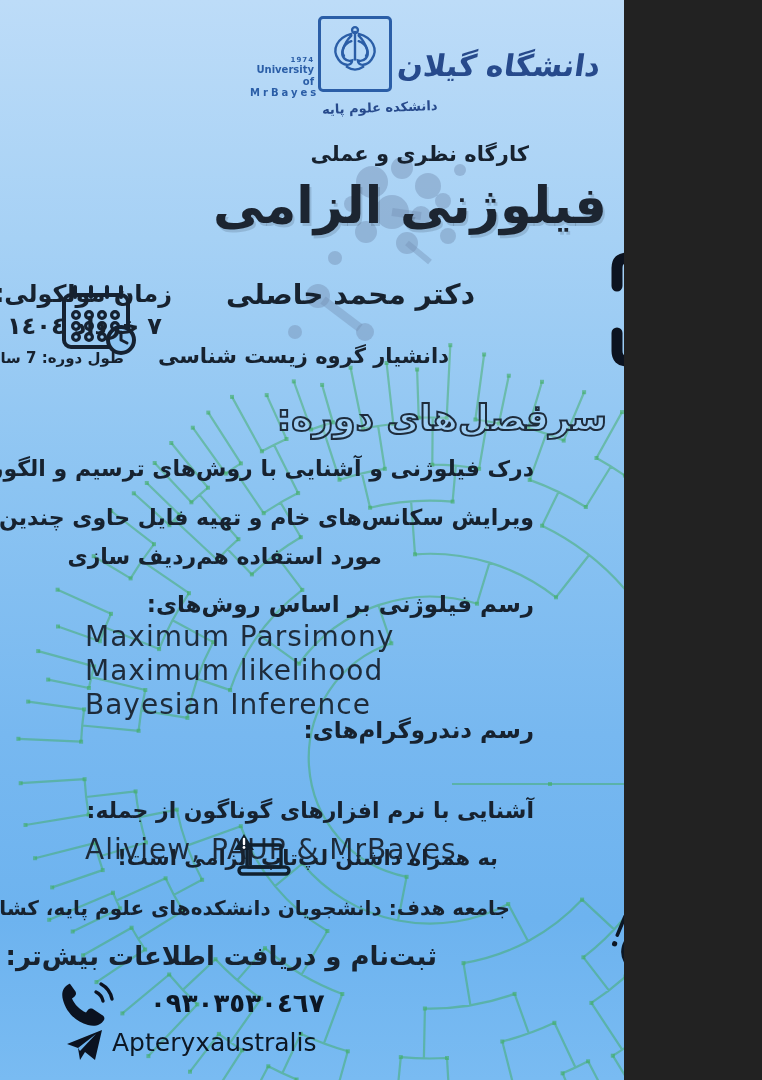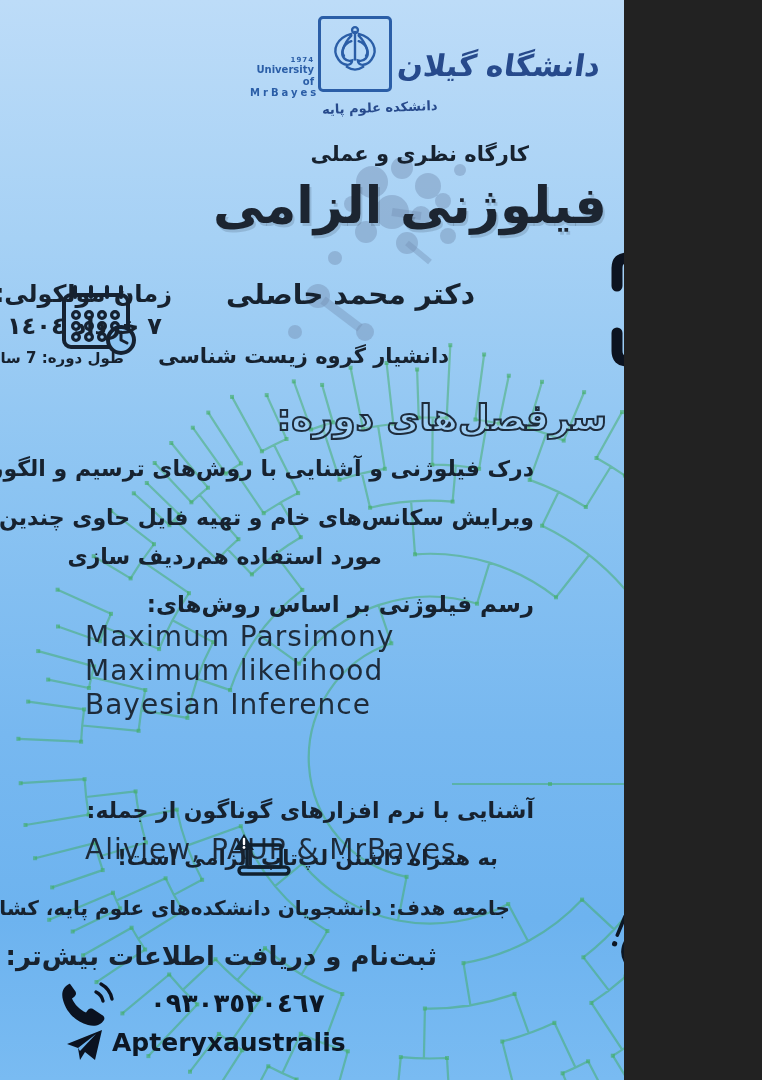--- a/index.html
+++ b/index.html
@@ -55,21 +55,21 @@
   .laptop-note{right:126px;top:846px;font-size:21px;}
   .laptop-icon{left:230px;top:833px;}
   .audience{right:114px;top:896px;font-size:20px;}
   .badge-icon{left:652px;top:876px;}
   
   .registration{right:187px;top:941px;font-size:26px;}
   .megaphone-icon{left:600px;top:908px;}
   .phone-icon{left:56px;top:978px;}
   .phone-number{left:118px;top:988px;font-size:26px;font-weight:bold;color:#0d1724;direction:rtl;margin-left:32px;}
   .telegram-icon{left:64px;top:1028px;}
-  .telegram-handle{left:112px;top:1028px;font-size:25px;font-weight:bold;color:#0d1724;}
+  .telegram-handle{left:112px;top:1028px;font-size:25px;font-weight:normal;color:#0d1724;}
 </style>
 </head>
 <body>
 
 <div class="poster">
 
   <svg id="tree-bg" class="tree-bg" width="762" height="1080" viewBox="0 0 762 1080">
       <path d="M406.6,876.8 A121.0,121.0 0 0 1 391.3,643.3 M406.6,876.8 L398.0,920.5 M508.2,904.0 A165.6,165.6 0 0 1 302.4,863.5 M508.2,904.0 L528.1,941.2 M582.1,899.6 A207.8,207.8 0 0 1 463.5,963.1 M582.1,899.6 L614.1,929.4 M639.8,896.9 A251.5,251.5 0 0 1 583.4,957.3 M639.8,896.9 L673.7,919.3 M686.0,898.9 A292.2,292.2 0 0 1 659.7,938.7 M686.0,898.9 L733.7,925.1 M740.1,912.8 A346.6,346.6 0 0 1 726.8,937.1 M740.1,912.8 L786.7,936.1 M726.8,937.1 L763.9,959.5 M659.7,938.7 L697.5,968.4 M707.0,955.8 A340.4,340.4 0 0 1 687.4,980.7 M707.0,955.8 L766.1,997.9 M687.4,980.7 L728.4,1016.2 M583.4,957.3 L608.9,990.4 M625.5,976.6 A293.3,293.3 0 0 1 591.4,1002.9 M625.5,976.6 L655.8,1010.5 M665.9,1001.1 A338.7,338.7 0 0 1 645.3,1019.5 M665.9,1001.1 L711.3,1047.9 M645.3,1019.5 L681.9,1064.1 M591.4,1002.9 L622.2,1049.7 M631.4,1043.4 A349.3,349.3 0 0 1 612.8,1055.7 M631.4,1043.4 L660.7,1085.1 M612.8,1055.7 L640.7,1101.0 M463.5,963.1 L470.4,1005.3 M514.6,993.9 A250.6,250.6 0 0 1 424.9,1008.5 M514.6,993.9 L528.8,1033.4 M554.4,1022.8 A292.6,292.6 0 0 1 502.3,1041.5 M554.4,1022.8 L575.5,1067.5 M588.1,1061.3 A342.0,342.0 0 0 1 562.6,1073.3 M588.1,1061.3 L614.2,1111.4 M562.6,1073.3 L580.6,1116.0 M502.3,1041.5 L515.9,1095.0 M533.8,1089.9 A347.8,347.8 0 0 1 497.8,1099.1 M533.8,1089.9 L547.0,1132.2 M497.8,1099.1 L506.0,1140.1 M424.9,1008.5 L423.9,1058.4 M447.0,1058.0 A300.5,300.5 0 0 1 400.8,1057.1 M447.0,1058.0 L449.8,1106.8 M463.6,1105.8 A349.4,349.4 0 0 1 435.9,1107.4 M463.6,1105.8 L468.8,1158.7 M435.9,1107.4 L436.7,1153.5 M400.8,1057.1 L397.4,1091.6 M411.2,1092.7 A335.2,335.2 0 0 1 383.7,1090.0 M411.2,1092.7 L407.3,1161.3 M383.7,1090.0 L374.4,1156.7 M302.4,863.5 L275.0,886.1 M327.4,931.0 A201.1,201.1 0 0 1 240.8,826.2 M327.4,931.0 L301.6,974.5 M342.3,994.0 A251.8,251.8 0 0 1 265.0,948.2 M342.3,994.0 L323.9,1043.5 M347.8,1051.3 A304.6,304.6 0 0 1 300.8,1033.8 M347.8,1051.3 L337.3,1088.7 M351.5,1092.4 A343.4,343.4 0 0 1 323.2,1084.4 M351.5,1092.4 L337.6,1151.5 M323.2,1084.4 L307.1,1133.6 M300.8,1033.8 L282.3,1073.2 M296.6,1079.5 A348.1,348.1 0 0 1 268.3,1066.3 M296.6,1079.5 L276.1,1128.8 M268.3,1066.3 L244.6,1111.4 M265.0,948.2 L237.3,980.1 M261.1,998.7 A294.1,294.1 0 0 1 215.5,959.2 M261.1,998.7 L230.4,1042.3 M242.2,1050.3 A347.4,347.4 0 0 1 218.9,1033.9 M242.2,1050.3 L214.0,1094.2 M218.9,1033.9 L190.0,1071.7 M215.5,959.2 L182.8,989.9 M197.3,1004.4 A338.9,338.9 0 0 1 169.2,974.5 M197.3,1004.4 L148.4,1056.1 M169.2,974.5 L122.4,1013.4 M240.8,826.2 L186.9,845.6 M202.1,879.8 A258.4,258.4 0 0 1 176.8,809.6 M202.1,879.8 L173.8,894.9 M183.1,910.9 A290.4,290.4 0 0 1 165.6,878.3 M183.1,910.9 L138.2,938.7 M145.1,949.5 A343.3,343.3 0 0 1 131.6,927.7 M145.1,949.5 L96.5,982.1 M131.6,927.7 L83.1,955.3 M165.6,878.3 L116.5,900.6 M120.1,908.4 A344.5,344.5 0 0 1 113.0,892.7 M120.1,908.4 L72.7,931.5 M113.0,892.7 L49.2,919.8 M176.8,809.6 L139.7,817.2 M146.0,842.5 A296.3,296.3 0 0 1 135.6,791.4 M146.0,842.5 L98.4,856.7 M102.7,870.1 A346.0,346.0 0 0 1 94.6,843.1 M102.7,870.1 L52.2,887.4 M94.6,843.1 L35.1,858.2 M135.6,791.4 L86.2,797.0 M88.6,814.6 A346.0,346.0 0 0 1 84.6,779.2 M88.6,814.6 L25.5,825.0 M84.6,779.2 L20.7,783.2 M391.3,643.3 L378.4,605.1 M299.1,663.7 A161.3,161.3 0 0 1 477.0,603.7 M299.1,663.7 L258.7,634.6 M230.1,690.1 A211.2,211.2 0 0 1 302.3,589.9 M230.1,690.1 L197.2,678.9 M187.4,717.9 A245.9,245.9 0 0 1 213.2,642.1 M187.4,717.9 L141.2,710.3 M138.6,730.8 A292.7,292.7 0 0 1 145.3,690.0 M138.6,730.8 L82.2,725.5 M81.1,741.7 A349.3,349.3 0 0 1 84.1,709.4 M81.1,741.7 L18.4,738.8 M84.1,709.4 L28.2,701.6 M145.3,690.0 L91.3,677.1 M88.9,688.0 A348.2,348.2 0 0 1 94.1,666.4 M88.9,688.0 L48.2,679.6 M94.1,666.4 L38.2,651.1 M213.2,642.1 L172.5,620.3 M159.1,649.1 A292.0,292.0 0 0 1 189.0,593.2 M159.1,649.1 L105.1,627.5 M99.9,641.3 A350.1,350.1 0 0 1 111.0,613.8 M99.9,641.3 L58.0,626.5 M111.0,613.8 L57.6,589.7 M189.0,593.2 L141.8,560.9 M130.6,578.4 A349.1,349.1 0 0 1 154.0,544.2 M130.6,578.4 L93.7,556.2 M154.0,544.2 L111.2,511.0 M302.3,589.9 L275.3,554.3 M251.9,574.4 A255.8,255.8 0 0 1 300.8,537.2 M251.9,574.4 L227.6,549.2 M217.2,559.8 A290.8,290.8 0 0 1 238.4,539.2 M217.2,559.8 L174.3,519.8 M169.4,525.2 A349.4,349.4 0 0 1 179.3,514.6 M169.4,525.2 L133.8,493.3 M179.3,514.6 L146.8,483.0 M238.4,539.2 L199.6,494.9 M191.4,502.3 A349.8,349.8 0 0 1 208.0,487.7 M191.4,502.3 L154.7,463.0 M208.0,487.7 L171.3,443.0 M300.8,537.2 L280.6,502.6 M263.7,513.2 A295.9,295.9 0 0 1 298.1,493.1 M263.7,513.2 L233.3,468.4 M225.8,473.6 A350.1,350.1 0 0 1 240.9,463.4 M225.8,473.6 L192.8,427.7 M240.9,463.4 L208.3,412.6 M298.1,493.1 L274.1,444.9 M261.9,451.3 A349.7,349.7 0 0 1 286.5,439.0 M261.9,451.3 L232.0,396.9 M286.5,439.0 L266.7,395.1 M477.0,603.7 L489.5,562.6 M415.0,554.3 A204.3,204.3 0 0 1 556.0,597.3 M415.0,554.3 L411.1,501.3 M370.1,507.7 A257.4,257.4 0 0 1 452.6,501.6 M370.1,507.7 L361.9,473.3 M339.5,479.7 A292.7,292.7 0 0 1 384.8,468.8 M339.5,479.7 L322.0,425.7 M311.1,429.5 A349.4,349.4 0 0 1 332.9,422.4 M311.1,429.5 L293.8,381.4 M332.9,422.4 L322.1,384.9 M384.8,468.8 L378.1,426.0 M363.0,428.7 A336.0,336.0 0 0 1 393.3,424.0 M363.0,428.7 L350.6,367.7 M393.3,424.0 L386.6,363.0 M452.6,501.6 L455.8,465.8 M432.3,464.7 A293.3,293.3 0 0 1 479.1,468.8 M432.3,464.7 L432.7,417.5 M418.7,417.7 A340.5,340.5 0 0 1 446.7,417.9 M418.7,417.7 L417.1,369.5 M446.7,417.9 L450.3,345.2 M479.1,468.8 L487.2,421.3 M475.4,419.5 A341.5,341.5 0 0 1 498.9,423.5 M475.4,419.5 L484.1,354.5 M498.9,423.5 L508.8,375.7 M556.0,597.3 L589.1,555.0 M542.1,525.7 A257.9,257.9 0 0 1 628.8,593.7 M542.1,525.7 L558.5,491.9 M529.7,479.9 A295.5,295.5 0 0 1 585.8,507.0 M529.7,479.9 L546.2,433.8 M528.3,427.9 A344.4,344.4 0 0 1 563.7,440.6 M528.3,427.9 L542.0,381.8 M563.7,440.6 L584.1,392.2 M585.8,507.0 L610.9,466.5 M596.5,458.0 A343.1,343.1 0 0 1 624.9,475.6 M596.5,458.0 L622.0,412.1 M624.9,475.6 L656.4,430.0 M628.8,593.7 L658.8,568.9 M633.9,542.3 A296.8,296.8 0 0 1 680.2,598.3 M633.9,542.3 L664.2,510.3 M649.4,497.1 A340.9,340.9 0 0 1 678.2,524.4 M649.4,497.1 L686.0,453.6 M678.2,524.4 L714.1,490.6 M680.2,598.3 L724.7,569.9 M711.2,550.2 A349.6,349.6 0 0 1 736.9,590.5 M711.2,550.2 L753.3,519.0 M736.9,590.5 L782.8,565.5 M452,784 L758,784" stroke="#3fae63" stroke-width="2.2" fill="none" opacity="0.5"></path>
       <rect x="404.6" y="874.8" width="4" height="4" fill="#3fae63" opacity="0.6"></rect>
       <rect x="506.2" y="902.0" width="4" height="4" fill="#3fae63" opacity="0.6"></rect>
@@ -407,20 +407,21 @@
     <div class="abs en methods">
       <div>Maximum Parsimony</div>
       <div>Maximum likelihood</div>
       <div>Bayesian Inference</div>
     </div>
 
     <svg class="abs bullet bi4" viewBox="0 0 34 34">
       <circle cx="17" cy="17" r="13.5" stroke="#0d1b26" stroke-width="5" fill="none"></circle>
         <circle cx="17" cy="17" r="6.5" stroke="#0d1b26" stroke-width="3" fill="none"></circle>
     </svg>
+    <div class="abs fa bt4">رسم دندروگرام‌های:</div>
 
     <svg class="abs bullet bi5" viewBox="0 0 34 34">
       <circle cx="17" cy="17" r="13.5" stroke="#0d1b26" stroke-width="5" fill="none"></circle>
         <circle cx="17" cy="17" r="6.5" fill="#0d1b26"></circle>
     </svg>
     <div class="abs fa bt5">آشنایی با نرم افزارهای گوناگون از جمله:</div>
     <div class="abs en software">Aliview, PAUP &amp; MrBayes</div>
 
     <div class="abs laptop-icon">
       <svg width="62" height="44" viewBox="0 0 62 44">

